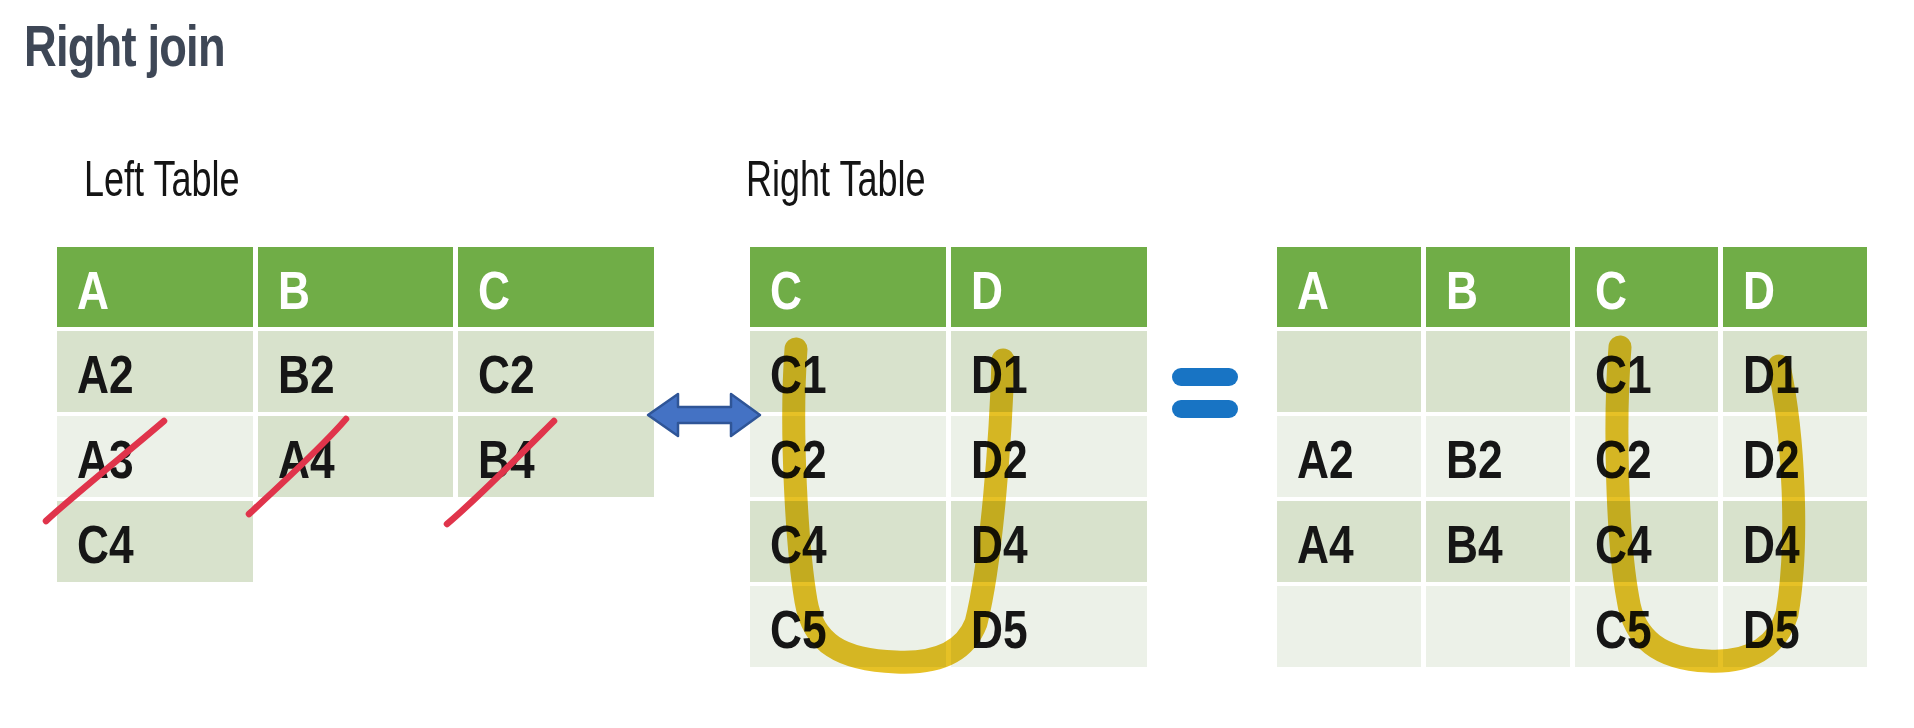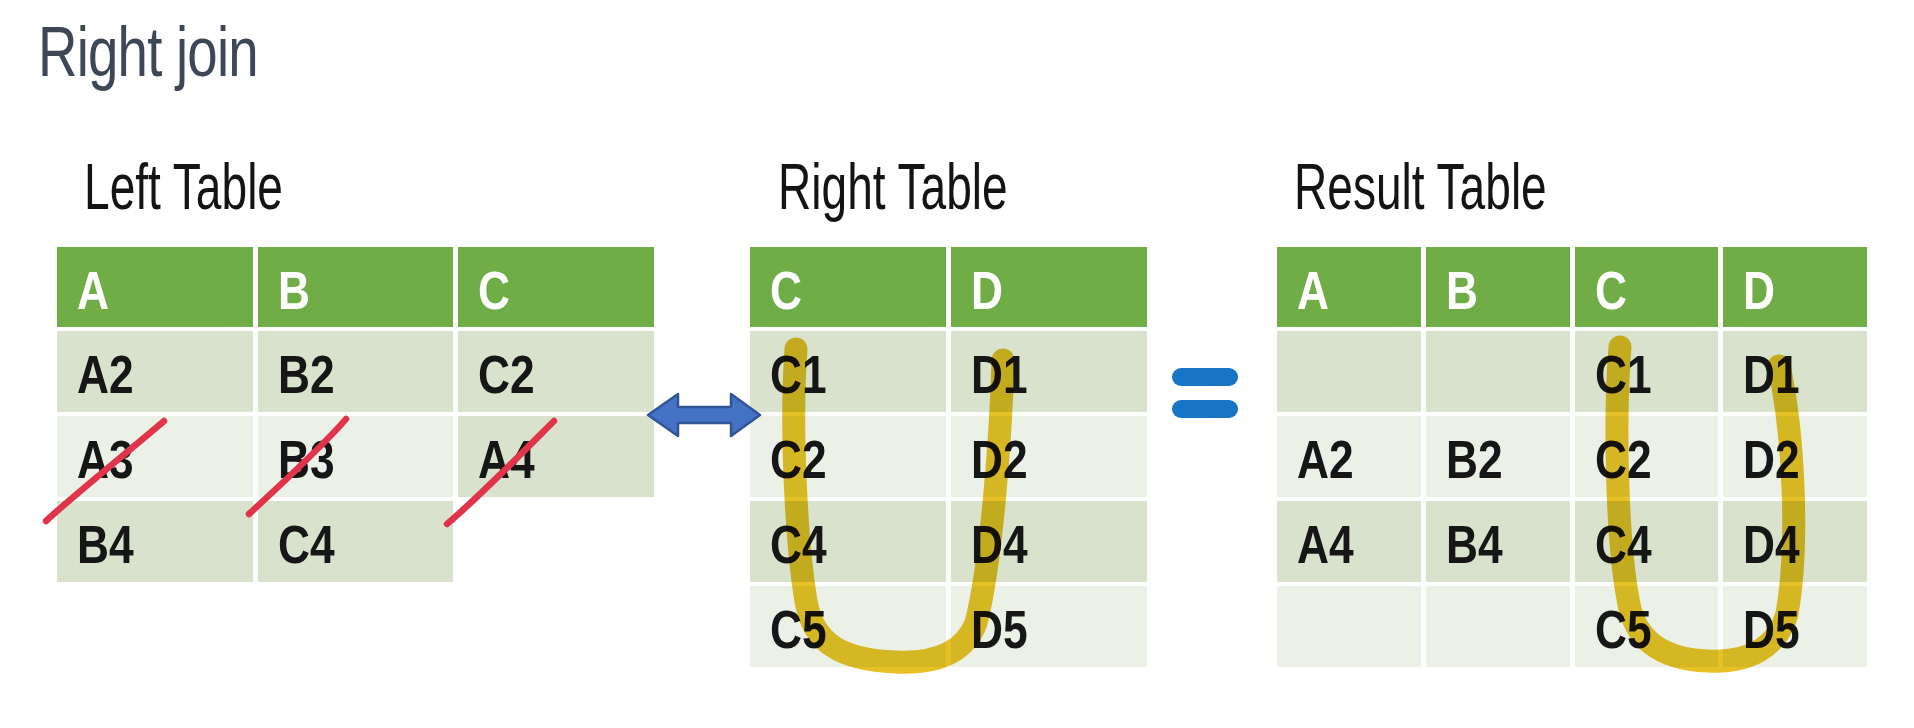--- a/index.html
+++ b/index.html
@@ -2,29 +2,29 @@
 <html style="--header-green: #70AD47; --row-dark: #D8E2CC; --row-light: #ECF1E8; --title-ink: #3E4756; --text-ink: #161616; --strike-red: #E0344B; --hl-yellow: #E2B600; --arrow-fill: #4472C4; --arrow-edge: #2F5597; --equals-blue: #1874C4;"><head>
 <meta charset="utf-8">
 <style>
   html,body{margin:0;padding:0;background:#fff;}
   #stage{
     position:relative;width:1914px;height:728px;background:#fff;overflow:hidden;
     font-family:"Liberation Sans", sans-serif;color:var(--text-ink,#161616);
   }
   
   .slide-title{
-    position:absolute;left:38px;top:16px;font-size:70px;font-weight:400;line-height:1.05;
+    position:absolute;left:24px;top:16px;font-size:58px;font-weight:700;line-height:1.05;
     color:var(--title-ink,#3E4756);white-space:nowrap;
   }
   .slide-title>span{display:inline-block;transform:scaleX(.78);transform-origin:left center;letter-spacing:-1px;}
   
-  .tbl-caption{position:absolute;top:152px;font-size:64px;font-weight:400;line-height:1.1;color:#141414;white-space:nowrap;}
+  .tbl-caption{position:absolute;top:152px;font-size:50px;font-weight:400;line-height:1.1;color:#141414;white-space:nowrap;}
   .tbl-caption>span{display:inline-block;transform:scaleX(.72);transform-origin:left center;}
   #cap-left{left:84px;}
-  #cap-right{left:778px;}
+  #cap-right{left:746px;}
   #cap-result{left:1294px;}
   
   .tbl{position:absolute;top:247px;display:grid;gap:4px 5px;grid-template-rows:80px;grid-auto-rows:81px;}
   #tbl-left{left:57px;width:597px;}
   #tbl-right{left:750px;width:397px;}
   #tbl-result{left:1277px;width:590px;}
   .cell{display:flex;align-items:center;padding:5px 0 0 20px;font-size:54px;overflow:visible;font-weight:bold;}
   .cell>span{display:inline-block;transform:scaleX(.82);transform-origin:left center;white-space:nowrap;}
   .cell.hd{background:var(--header-green,#70AD47);color:#fff;font-weight:700;}
   .cell.dark{background:var(--row-dark,#D8E2CC);}
@@ -48,23 +48,20 @@
   <div class="slide-title">
     <span>Right join</span>
   </div>
 
   <div class="tbl-caption" id="cap-left">
     <span>Left Table</span>
   </div>
   <div class="tbl-caption" id="cap-right">
     <span>Right Table</span>
   </div>
-  <div class="tbl-caption" id="cap-result">
-    <span>Result Table</span>
-  </div>
 
   <div class="tbl" id="tbl-left" style="grid-template-columns: repeat(3, 1fr);">
       <div class="cell hd">
         <span>A</span>
       </div>
       <div class="cell hd">
         <span>B</span>
       </div>
       <div class="cell hd">
         <span>C</span>
@@ -73,23 +70,20 @@
         <span>A2</span>
       </div>
       <div class="cell dark">
         <span>B2</span>
       </div>
       <div class="cell dark">
         <span>C2</span>
       </div>
       <div class="cell light">
         <span>A3</span>
-      </div>
-      <div class="cell light">
-        <span>B3</span>
       </div>
       <div class="cell dark">
         <span>A4</span>
       </div>
       <div class="cell dark">
         <span>B4</span>
       </div>
       <div class="cell dark">
         <span>C4</span>
       </div>

